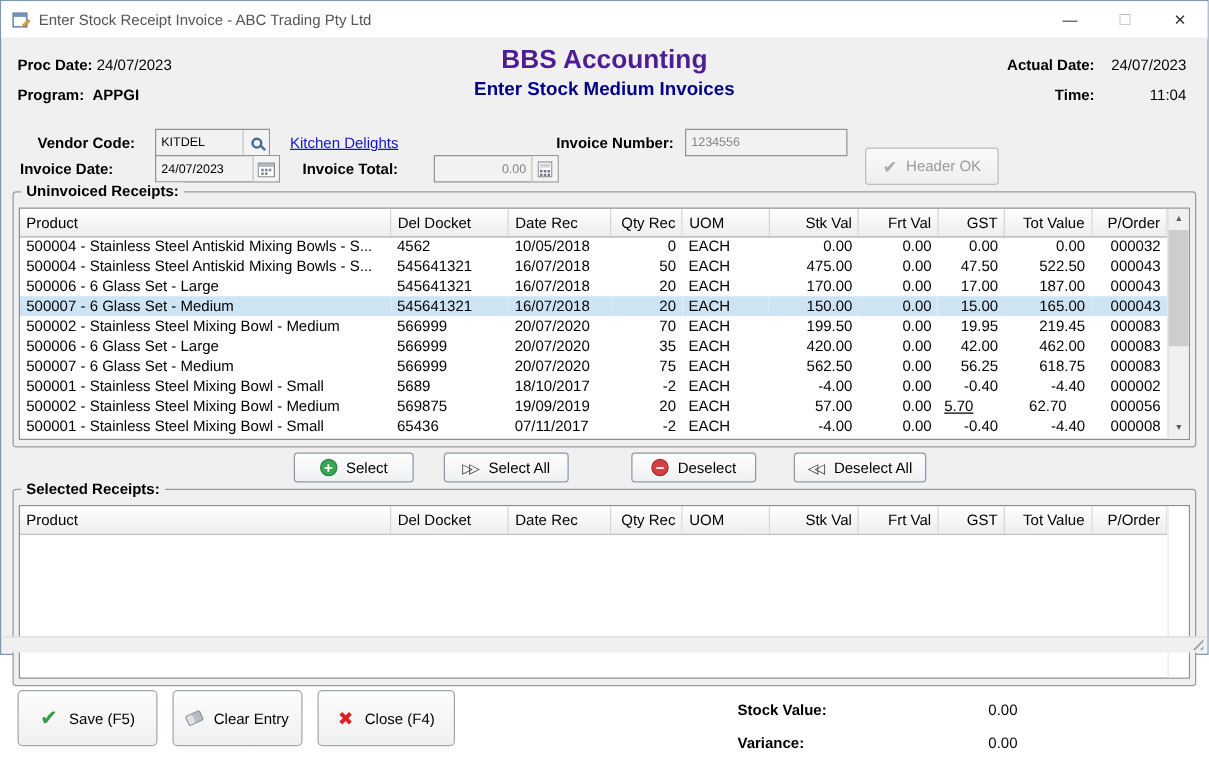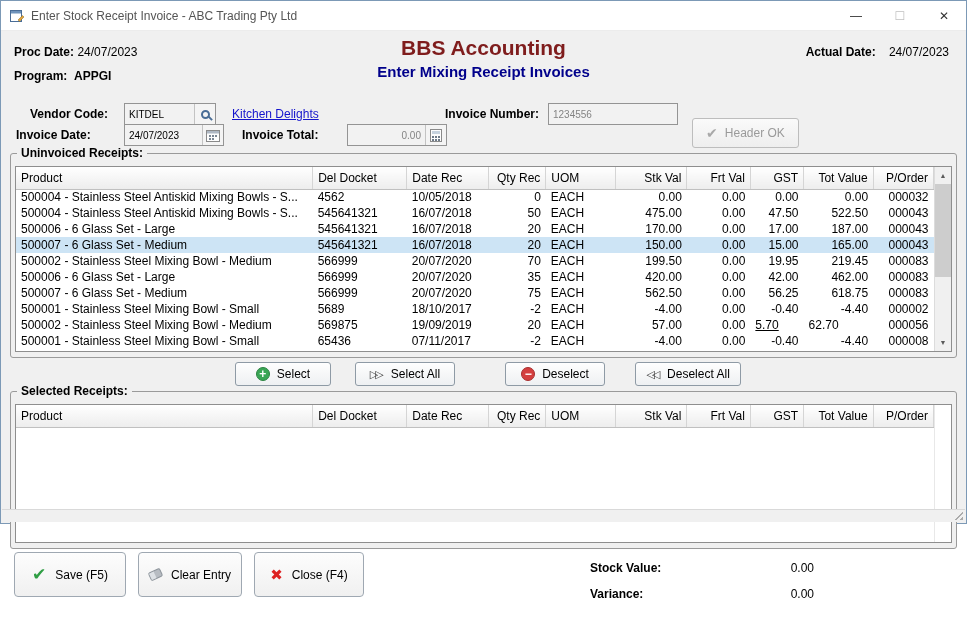--- a/index.html
+++ b/index.html
@@ -14,21 +14,21 @@
   .winbtn { width:44px; height:30px; border:none; background:transparent; display:flex; align-items:center; justify-content:center; font-size:12px; color:#333; font-family:inherit; }
   .winbtn.disabled { color:#c0c0c0; }
 
   
   .content { position:absolute; top:31px; left:1px; right:1px; bottom:14px; }
 
   .top-info { position:absolute; top:0; left:0; right:0; height:64px; }
   .ti-left { position:absolute; left:12px; top:8px; line-height:24px; white-space:nowrap; }
   .ti-right { position:absolute; right:16px; top:8px; line-height:24px; text-align:right; white-space:nowrap; }
   .ti-right .val { display:inline-block; min-width:70px; text-align:right; }
-  .app-title { position:absolute; top:4px; left:0; right:0; text-align:center; font-size:21px; font-weight:bold; color:#7f1d1d; }
+  .app-title { position:absolute; top:4px; left:0; right:0; text-align:center; font-size:21px; font-weight:bold; color:#4c1d95; }
   .screen-title { position:absolute; top:31px; left:0; right:0; text-align:center; font-size:15px; font-weight:bold; color:#00008b; }
 
   
   .form-fields { position:absolute; top:64px; left:0; right:0; height:92px; }
   .fl { position:absolute; font-weight:bold; white-space:nowrap; }
   .ingroup { position:absolute; height:22px; display:flex; align-items:stretch; border:1px solid #949494; background:#f2f2f2; }
   .ingroup input { flex:1; min-width:0; border:none; background:transparent; font-family:inherit; font-size:10px; padding:0 4px; outline:none; color:#000; }
   .ingroup input.gray { color:#848484; }
   .ingroup input.right { text-align:right; }
   .icbtn { width:21px; border:none; border-left:1px solid #c3c3c3; background:#f4f4f4; display:flex; align-items:center; justify-content:center; }
@@ -105,23 +105,24 @@
   </div>
 
   <div class="content">
 
     <div class="top-info">
       <div class="ti-left">
         <div><span class="b">Proc Date:</span> <span>24/07/2023</span></div>
         <div><span class="b">Program:</span>&nbsp; <span class="b">APPGI</span></div>
       </div>
       <div class="app-title">BBS Accounting</div>
-      <div class="screen-title">Enter Mixing Receipt Invoices</div>
+      <div class="screen-title">Enter Stock Medium Invoices</div>
       <div class="ti-right">
         <div><span class="b">Actual Date:</span> <span class="val">24/07/2023</span></div>
+        <div><span class="b">Time:</span> <span class="val">11:04</span></div>
       </div>
     </div>
 
     <div class="form-fields">
       <span class="fl" style="left:28px; top:11px;">Vendor Code:</span>
       <div class="ingroup" style="left:122px; top:7px; width:92px;">
         <input value="KITDEL" style="">
         <button class="icbtn">
             <span class="mag"></span>
           </button>
@@ -310,21 +311,21 @@
                 </tr>
                 <tr>
                   <td style="text-align: left;">500002 - Stainless Steel Mixing Bowl - Medium</td>
                   <td style="text-align: left;">569875</td>
                   <td style="text-align: left;">19/09/2019</td>
                   <td style="text-align: right;">20</td>
                   <td style="text-align: left;">EACH</td>
                   <td style="text-align: right;">57.00</td>
                   <td style="text-align: right;">0.00</td>
                   <td style="text-align: left; text-decoration: underline;">5.70</td>
-                  <td style="text-align: left;">62.70</td>
+                  <td style="text-align: center;">62.70</td>
                   <td style="text-align: right;">000056</td>
                 </tr>
                 <tr>
                   <td style="text-align: left;">500001 - Stainless Steel Mixing Bowl - Small</td>
                   <td style="text-align: left;">65436</td>
                   <td style="text-align: left;">07/11/2017</td>
                   <td style="text-align: right;">-2</td>
                   <td style="text-align: left;">EACH</td>
                   <td style="text-align: right;">-4.00</td>
                   <td style="text-align: right;">0.00</td>

